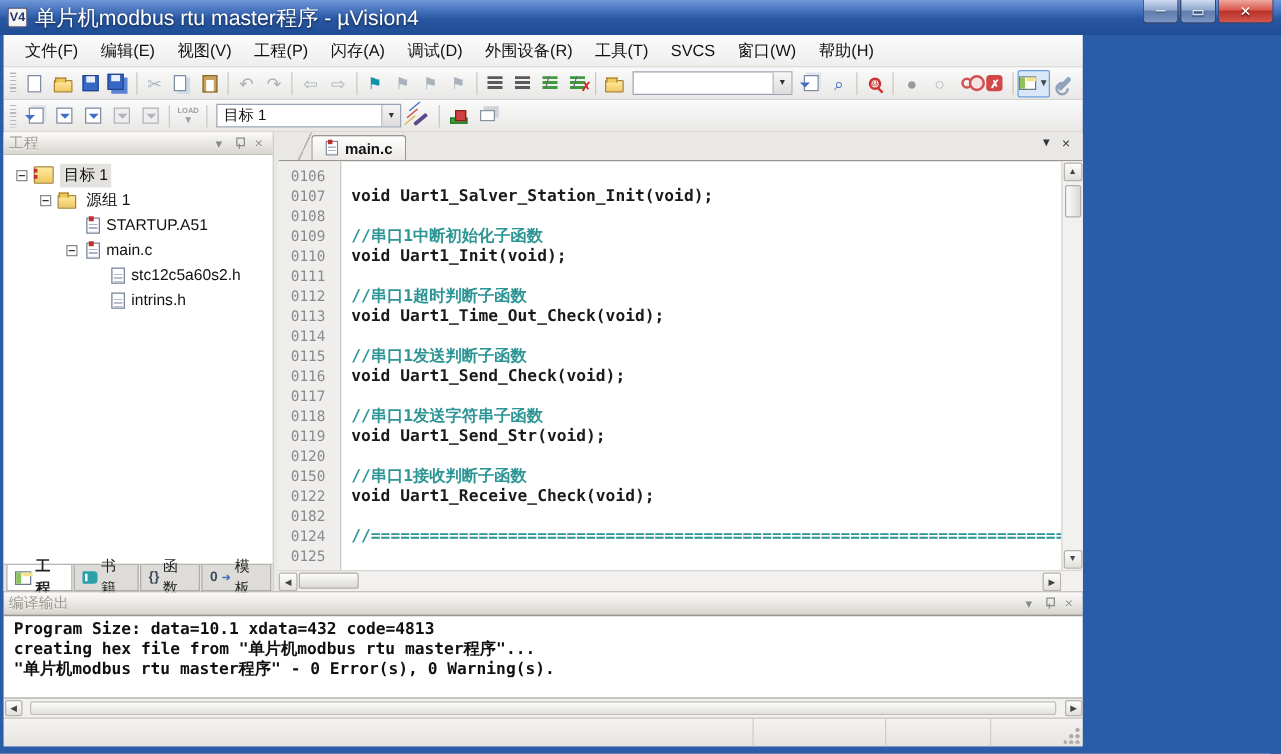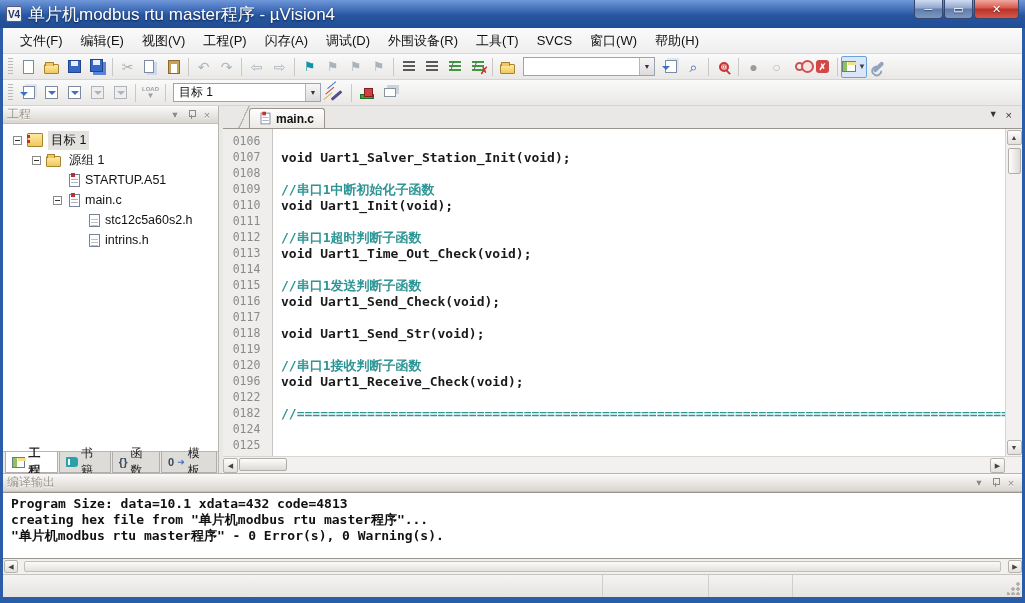--- a/index.html
+++ b/index.html
@@ -12,21 +12,21 @@
     display:flex; align-items:center; padding:0 6px; }
   .app-icon { width:16px; height:16px; background:#f4f4f4; border:1px solid #5a5a7a; border-radius:2px;
     display:flex; align-items:center; justify-content:center; font-size:10px; font-weight:bold; color:#23356b; margin-right:6px; }
   .title-text { color:#fff; font-size:17px; text-shadow:0 1px 2px rgba(0,0,0,.6); }
   .winbtns { position:absolute; right:6px; top:0; display:flex; }
   .winbtn { width:29px; height:19px; border:1px solid #35476e; border-top:none; border-radius:0 0 4px 4px;
     background:linear-gradient(#cfdcf2,#8fa6cd 45%,#5f7cab 50%,#7d97c2); color:#fff; font-size:11px;
     display:flex; align-items:center; justify-content:center; text-shadow:0 1px 1px rgba(0,0,0,.5); margin-left:1px; }
   .winbtn.close { width:45px; background:linear-gradient(#f0a8a0,#d9574b 45%,#b8332a 50%,#d4574c); }
 
-  .client { position:absolute; left:3px; top:28px; width:1019px; height:569px; background:#f0f0f0;
+  .client { position:absolute; left:3px; top:28px; width:863px; height:569px; background:#f0f0f0;
     display:flex; flex-direction:column; }
 
   
   .menubar { height:26px; background:linear-gradient(#fbfbfb,#eeeeee); border-bottom:1px solid #d8d8d8;
     display:flex; align-items:center; padding-left:8px; font-size:13px; color:#111; }
   .menu-item { padding:3px 9px; }
 
   
   .toolbar { height:26px; background:linear-gradient(#fafafa,#e9e8e6); border-bottom:1px solid #d5d4d2;
     display:flex; align-items:center; padding:0 4px; }
@@ -447,39 +447,40 @@
               <div class="ln">0111</div>
               <div class="ln">0112</div>
               <div class="ln">0113</div>
               <div class="ln">0114</div>
               <div class="ln">0115</div>
               <div class="ln">0116</div>
               <div class="ln">0117</div>
               <div class="ln">0118</div>
               <div class="ln">0119</div>
               <div class="ln">0120</div>
-              <div class="ln">0196</div>
+              <div class="ln">0150</div>
               <div class="ln">0122</div>
               <div class="ln">0182</div>
               <div class="ln">0124</div>
               <div class="ln">0125</div>
             </div>
           <div class="codelines">
               <div class="cline code"></div>
               <div class="cline code">void Uart1_Salver_Station_Init(void);</div>
               <div class="cline code"></div>
               <div class="cline comment">//串口1中断初始化子函数</div>
               <div class="cline code">void Uart1_Init(void);</div>
               <div class="cline code"></div>
               <div class="cline comment">//串口1超时判断子函数</div>
               <div class="cline code">void Uart1_Time_Out_Check(void);</div>
               <div class="cline code"></div>
               <div class="cline comment">//串口1发送判断子函数</div>
               <div class="cline code">void Uart1_Send_Check(void);</div>
               <div class="cline code"></div>
+              <div class="cline comment">//串口1发送字符串子函数</div>
               <div class="cline code">void Uart1_Send_Str(void);</div>
               <div class="cline code"></div>
               <div class="cline comment">//串口1接收判断子函数</div>
               <div class="cline code">void Uart1_Receive_Check(void);</div>
               <div class="cline code"></div>
               <div class="cline comment">//====================================================================================================</div>
             </div>
         </div>
         <div class="vscroll">
           <div class="sbtn">▲</div>

